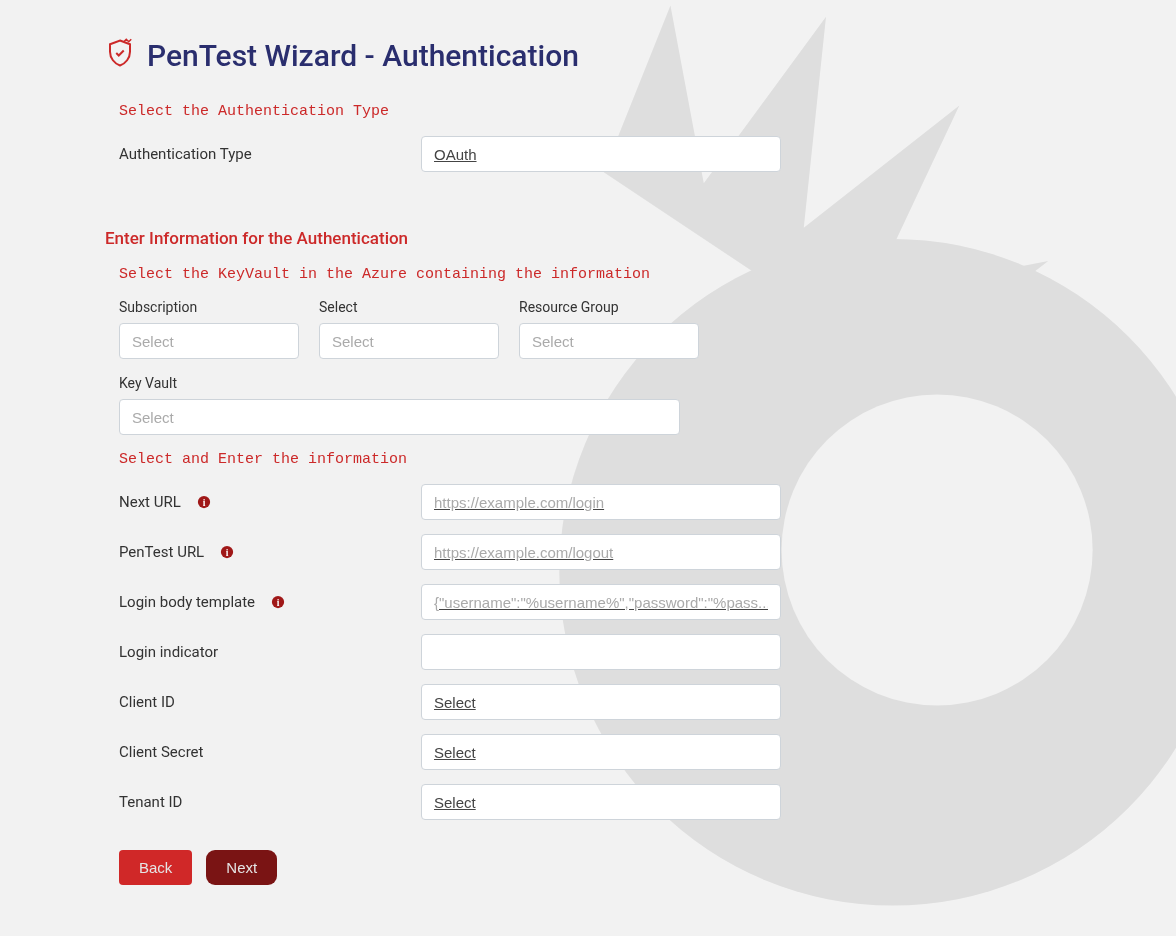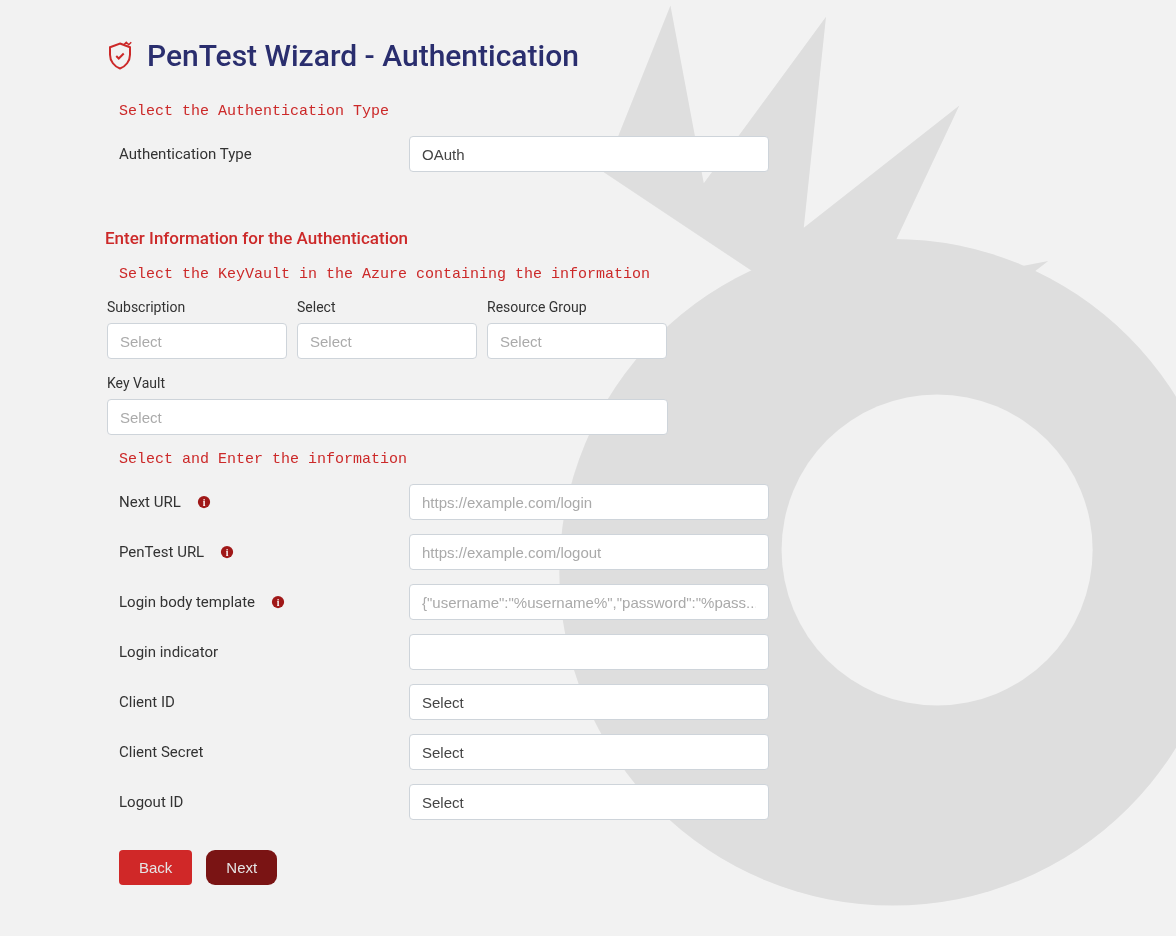--- a/index.html
+++ b/index.html
@@ -26,21 +26,20 @@
       pointer-events: none;
       z-index: 0;
     }
     .container {
       position: relative;
       z-index: 1;
       padding: 38px 105px 40px 105px;
     }
     .page-header {
       display: flex;
-      align-items: center;
       gap: 12px;
       margin-bottom: 30px;
     }
     .shield-icon {
       width: 30px;
       height: 30px;
       color: #cc2929;
     }
     .page-title {
       font-size: 30px;
@@ -62,20 +61,21 @@
       font-size: 17px;
       font-weight: 500;
       margin-top: 56px;
       margin-bottom: 18px;
     }
     .form-row {
       display: flex;
       align-items: center;
       margin-bottom: 14px;
       margin-left: 14px;
+      gap: 12px;
     }
     .form-label {
       width: 290px;
       font-size: 15px;
       color: #333;
       display: flex;
       align-items: center;
       gap: 16px;
     }
     .info-icon {
@@ -87,33 +87,34 @@
     .form-input, .form-select {
       width: 360px;
       height: 36px;
       padding: 6px 12px;
       font-size: 15px;
       border: 1px solid #ced4da;
       border-radius: 4px;
       background: #fff;
       color: #444;
       outline: none;
+      text-decoration: underline;
     }
     .form-input::placeholder {
       color: #aaa;
     }
     .form-select {
       appearance: none;
       -webkit-appearance: none;
       cursor: pointer;
     }
     .kv-row {
       display: flex;
-      gap: 10px;
-      margin-left: 2px;
+      gap: 20px;
+      margin-left: 14px;
       margin-bottom: 16px;
     }
     .kv-field {
       display: flex;
       flex-direction: column;
     }
     .kv-label {
       font-size: 14px;
       color: #333;
       margin-bottom: 8px;
@@ -278,21 +279,21 @@
   </div>
 
   <div class="form-row">
     <label class="form-label">Client Secret</label>
     <select class="form-select">
       <option>Select</option>
     </select>
   </div>
 
   <div class="form-row">
-    <label class="form-label">Logout ID</label>
+    <label class="form-label">Tenant ID</label>
     <select class="form-select">
       <option>Select</option>
     </select>
   </div>
 
   <div class="button-row">
     <button class="btn btn-back">Back</button>
     <button class="btn btn-next">Next</button>
   </div>
 </div>

